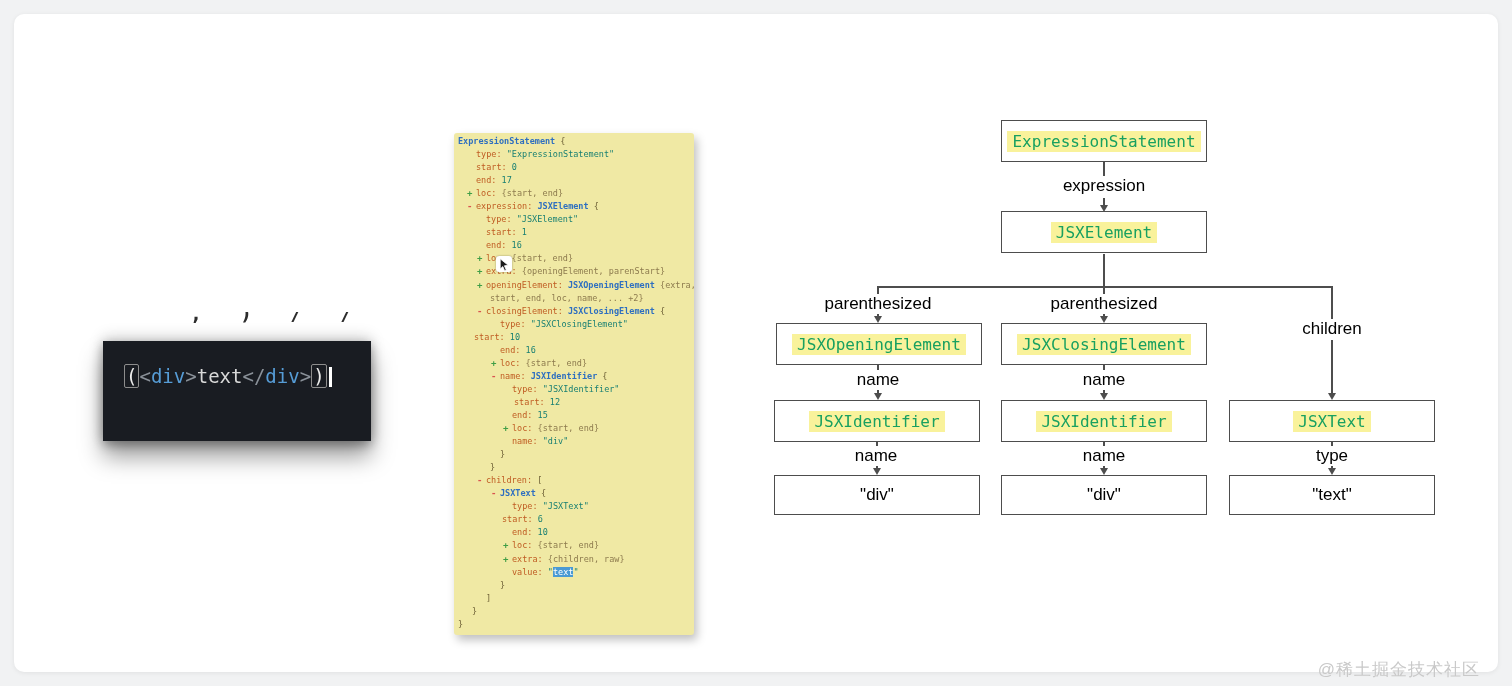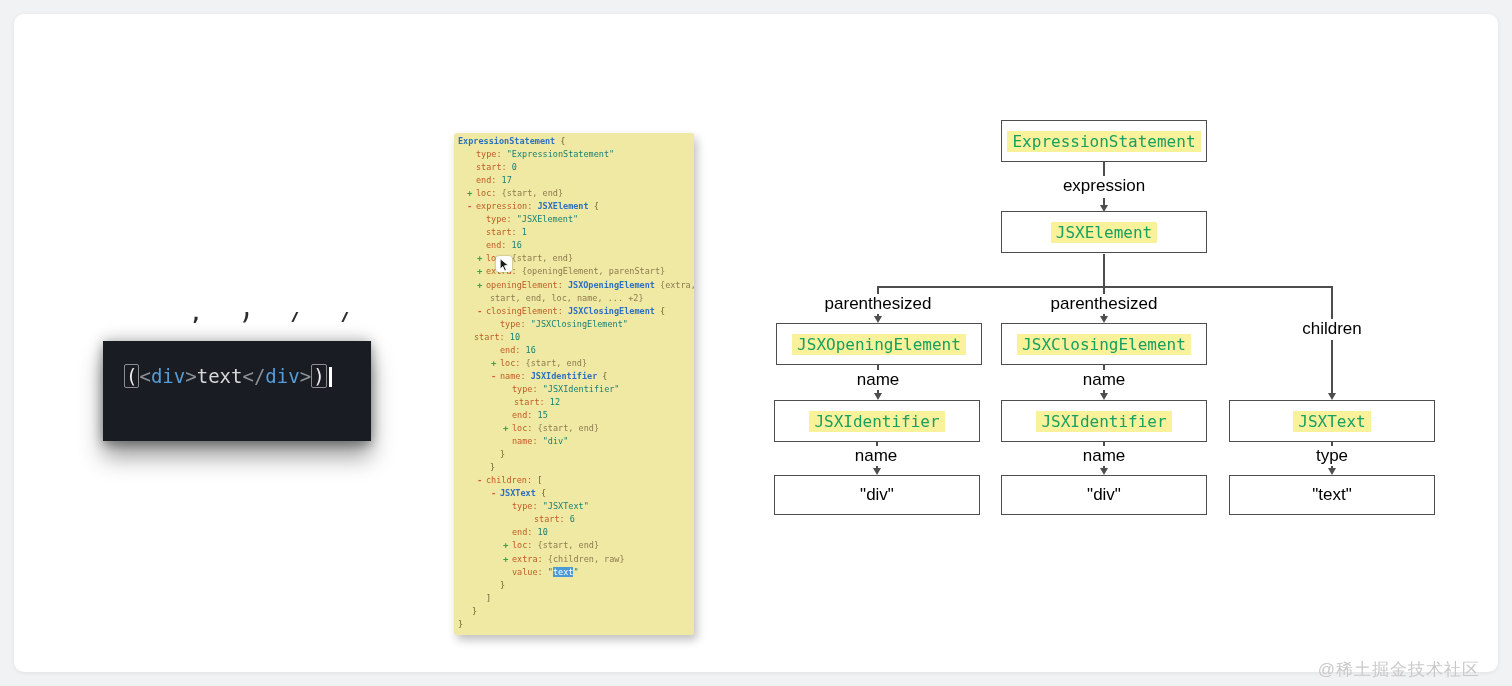--- a/index.html
+++ b/index.html
@@ -146,21 +146,21 @@
           <div class="ast-line" style="padding-left: 58px;"><span class="seg-k">type: </span><span class="seg-s">"JSXIdentifier"</span></div>
           <div class="ast-line" style="padding-left: 60px;"><span class="seg-k">start: </span><span class="seg-v">12</span></div>
           <div class="ast-line" style="padding-left: 58px;"><span class="seg-k">end: </span><span class="seg-v">15</span></div>
           <div class="ast-line" style="padding-left: 58px;"><span class="m plus" style="left: 49px;">+</span><span class="seg-k">loc: </span><span class="seg-i">{start, end}</span></div>
           <div class="ast-line" style="padding-left: 58px;"><span class="seg-k">name: </span><span class="seg-s">"div"</span></div>
           <div class="ast-line" style="padding-left: 46px;"><span class="seg-p">}</span></div>
           <div class="ast-line" style="padding-left: 36px;"><span class="seg-p">}</span></div>
           <div class="ast-line" style="padding-left: 32px;"><span class="m minus" style="left: 23px;">-</span><span class="seg-k">children: </span><span class="seg-p">[</span></div>
           <div class="ast-line" style="padding-left: 46px;"><span class="m minus" style="left: 37px;">-</span><span class="seg-n">JSXText</span><span class="seg-p"> {</span></div>
           <div class="ast-line" style="padding-left: 58px;"><span class="seg-k">type: </span><span class="seg-s">"JSXText"</span></div>
-          <div class="ast-line" style="padding-left: 80px;"><span class="seg-k">start: </span><span class="seg-v">6</span></div>
+          <div class="ast-line" style="padding-left: 48px;"><span class="seg-k">start: </span><span class="seg-v">6</span></div>
           <div class="ast-line" style="padding-left: 58px;"><span class="seg-k">end: </span><span class="seg-v">10</span></div>
           <div class="ast-line" style="padding-left: 58px;"><span class="m plus" style="left: 49px;">+</span><span class="seg-k">loc: </span><span class="seg-i">{start, end}</span></div>
           <div class="ast-line" style="padding-left: 58px;"><span class="m plus" style="left: 49px;">+</span><span class="seg-k">extra: </span><span class="seg-i">{children, raw}</span></div>
           <div class="ast-line" style="padding-left: 58px;"><span class="seg-k">value: </span><span class="seg-s">"</span><span class="seg-sel">text</span><span class="seg-s">"</span></div>
           <div class="ast-line" style="padding-left: 46px;"><span class="seg-p">}</span></div>
           <div class="ast-line" style="padding-left: 32px;"><span class="seg-p">]</span></div>
           <div class="ast-line" style="padding-left: 18px;"><span class="seg-p">}</span></div>
           <div class="ast-line" style="padding-left: 4px;"><span class="seg-p">}</span></div>
         </div>
       <div class="panel-cursor">

